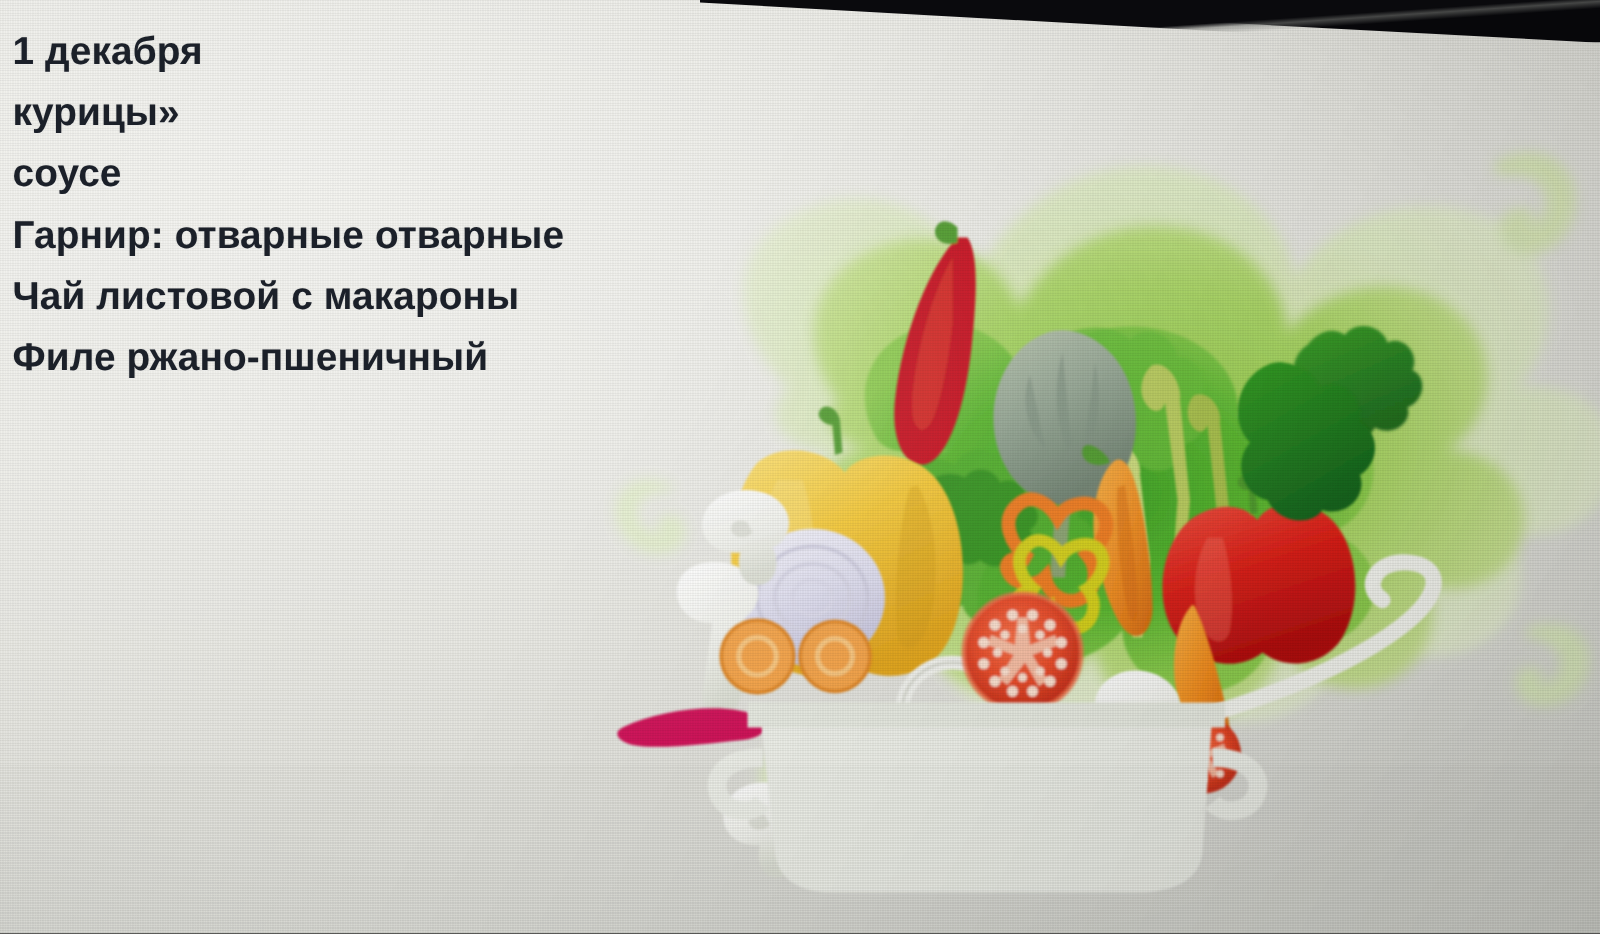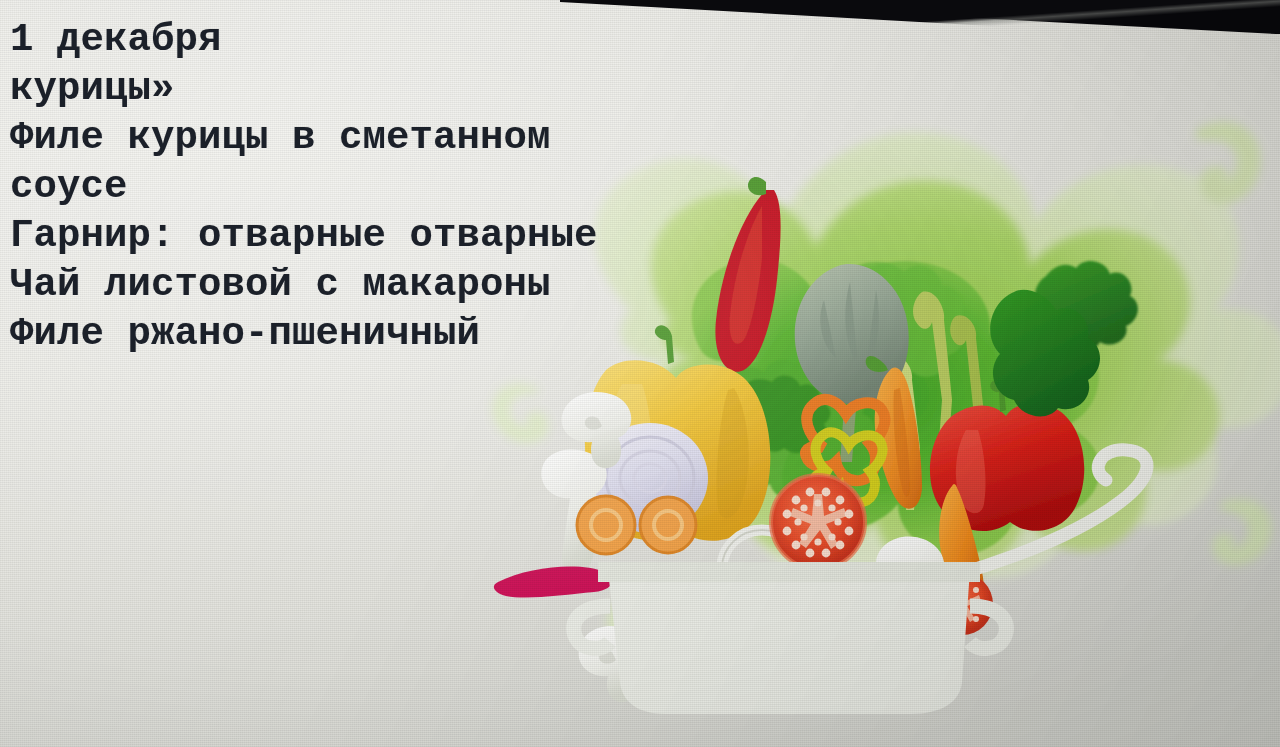--- a/index.html
+++ b/index.html
@@ -50,24 +50,23 @@
     background:linear-gradient(176.1deg, rgba(10,10,13,1) 0%, rgba(10,10,13,1) 52%, rgba(120,122,118,.55) 56%, rgba(255,255,255,0) 62%);
     clip-path:polygon(0 0, 100% 0, 100% 44px, 0 4px);
     pointer-events:none;
   }
 
   
   #menu-text{
     position:absolute;z-index:14;left:10px;top:16px;width:520px;
   }
   .menu-line{
-    font-size:39px;line-height:49px;font-weight:700;
+    font-size:31px;line-height:49px;font-weight:700;
     color:#1b2029;letter-spacing:.1px;white-space:nowrap;
     text-shadow:0 1px 0 rgba(255,255,255,.35), 0 0 1px rgba(0,0,0,.25);
-    font-family:Liberation Mono, monospace;
   }
 
   
   #veg-illustration{
     position:absolute;z-index:8;left:330px;top:70px;width:950px;height:660px;
   }
   #veg-illustration svg{display:block;width:100%;height:100%;}
 </style>
 </head>
 <body>
@@ -418,21 +417,20 @@
           <path fill="none" stroke="#eef0e9" stroke-width="15" d="M 280 536 C 250 536, 238 552, 246 568 C 252 580, 272 582, 280 572"></path>
           <path fill="none" stroke="#eef0e9" stroke-width="15" d="M 640 536 C 670 536, 682 552, 674 568 C 668 580, 648 582, 640 572"></path>
         </g>
 
       </svg>
     </div>
 
     <div id="menu-text">
       <div class="menu-line">1 декабря</div>
       <div class="menu-line">курицы»</div>
-      <div class="menu-line">Филе курицы в сметанном</div>
       <div class="menu-line">соусе</div>
       <div class="menu-line">Гарнир: отварные отварные</div>
       <div class="menu-line">Чай листовой с макароны</div>
       <div class="menu-line">Филе ржано-пшеничный</div>
     </div>
 
     <div id="panel-scanlines"></div>
     <div id="panel-vignette"></div>
   </div>
 

